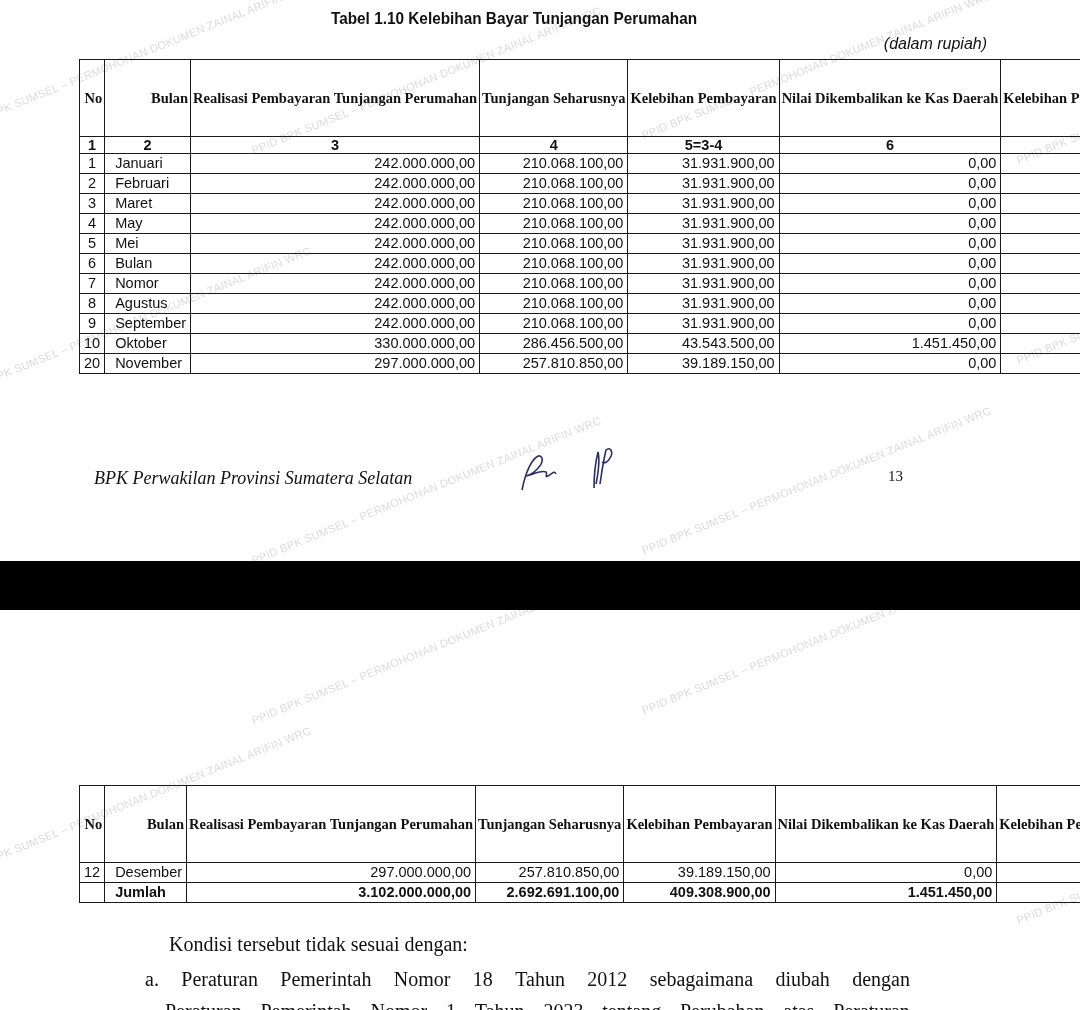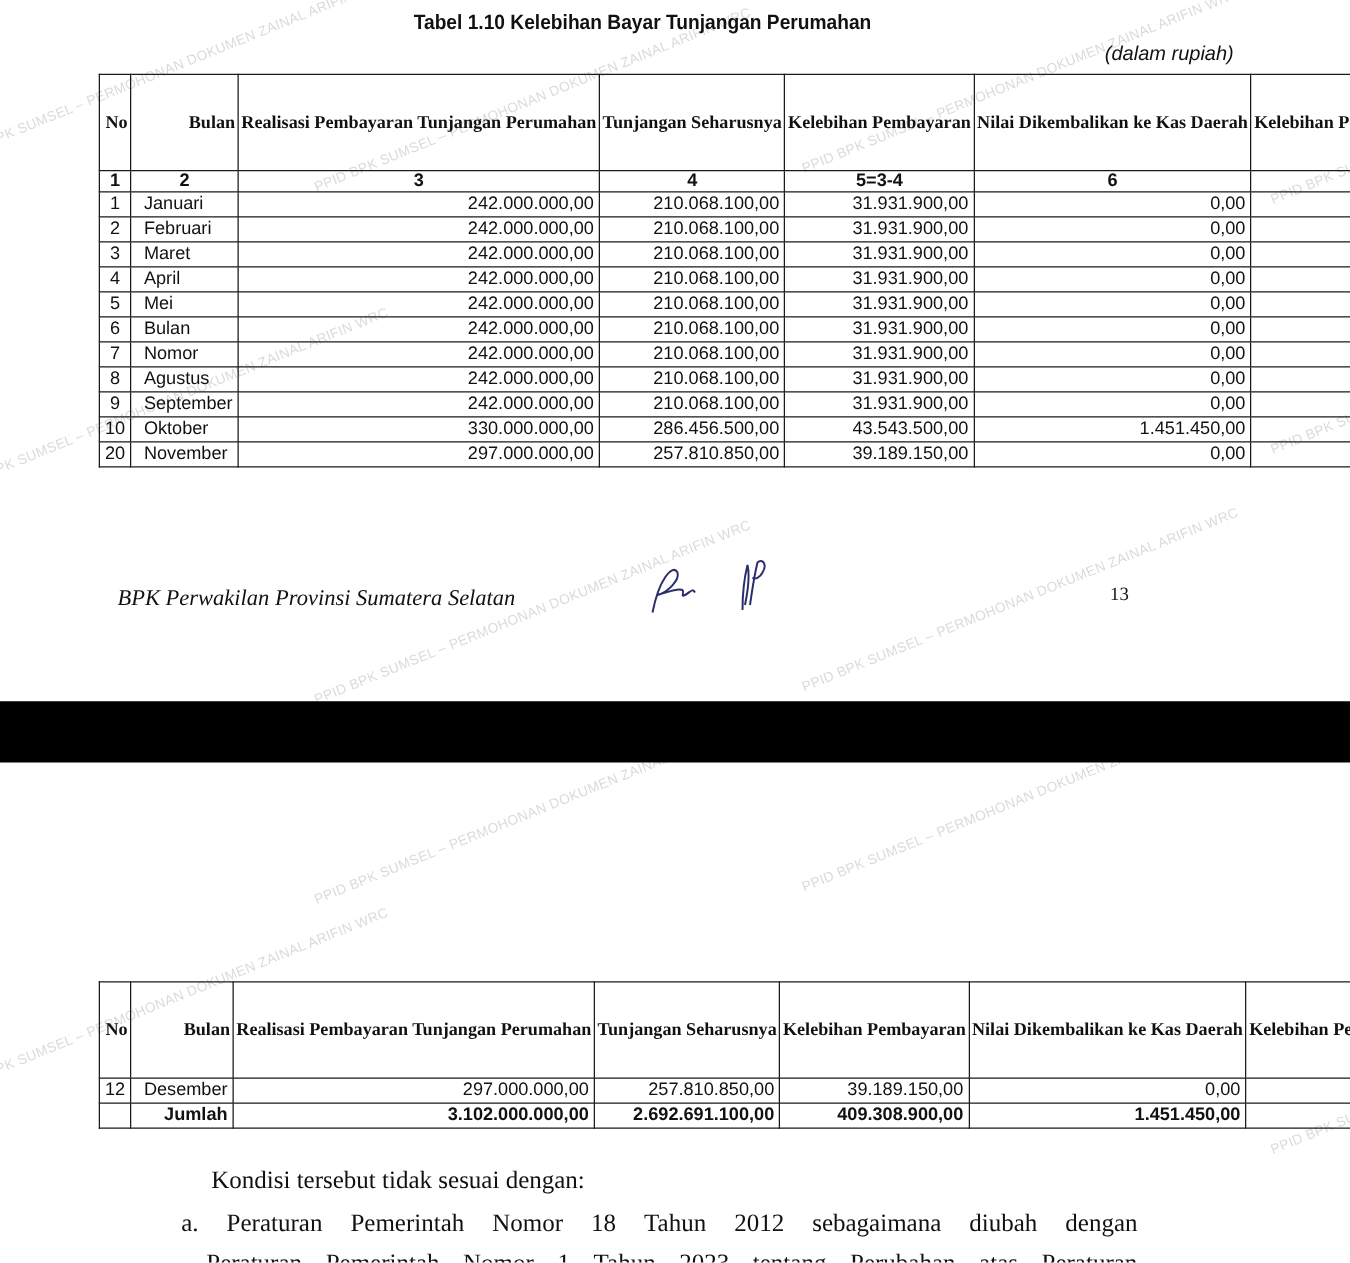--- a/index.html
+++ b/index.html
@@ -19,21 +19,21 @@
     font-size: 14.5px; line-height: 1;
   }
   table.t td, table.t th {
     border: 1.3px solid #1a1a1a; padding: 0 4px; height: 19px; white-space: nowrap; overflow: hidden;
   }
   table.t th { font-weight: bold; text-align: right; line-height: 16px; padding: 1px 2px; font-family: Liberation Serif, serif; }
   table.t td.c { text-align: center; }
   table.t td.r { text-align: right; }
   table.t td.l { text-align: left; padding-left: 10px; }
   table.t tr.colnum td { font-weight: bold; text-align: center; height: 16px; }
-  table.t tr.total td { font-weight: bold; text-align: right; }
+  table.t tr.total td { font-weight: bold; }
   .footer-text {
     left: 94px; top: 468px; font-family: "Liberation Serif", serif; font-size: 18px; font-style: italic;
   }
   .page-num { left: 888px; top: 468px; font-family: "Liberation Serif", serif; font-size: 15px; }
   .sig { left: 510px; top: 440px; width: 120px; height: 60px; }
   .band { left: 0; top: 561px; width: 1080px; height: 49px; background: #000; }
   .para1 {
     left: 169px; top: 933px; font-family: "Liberation Serif", serif; font-size: 20px;
   }
   .para2 {
@@ -121,21 +121,21 @@
         <td class="c">3</td>
         <td class="l">Maret</td>
         <td class="r">242.000.000,00</td>
         <td class="r">210.068.100,00</td>
         <td class="r">31.931.900,00</td>
         <td class="r">0,00</td>
         <td class="r">31.931.900,00</td>
       </tr>
       <tr>
         <td class="c">4</td>
-        <td class="l">April</td>
+        <td class="l">May</td>
         <td class="r">242.000.000,00</td>
         <td class="r">210.068.100,00</td>
         <td class="r">31.931.900,00</td>
         <td class="r">0,00</td>
         <td class="r">31.931.900,00</td>
       </tr>
       <tr>
         <td class="c">5</td>
         <td class="l">Mei</td>
         <td class="r">242.000.000,00</td>

